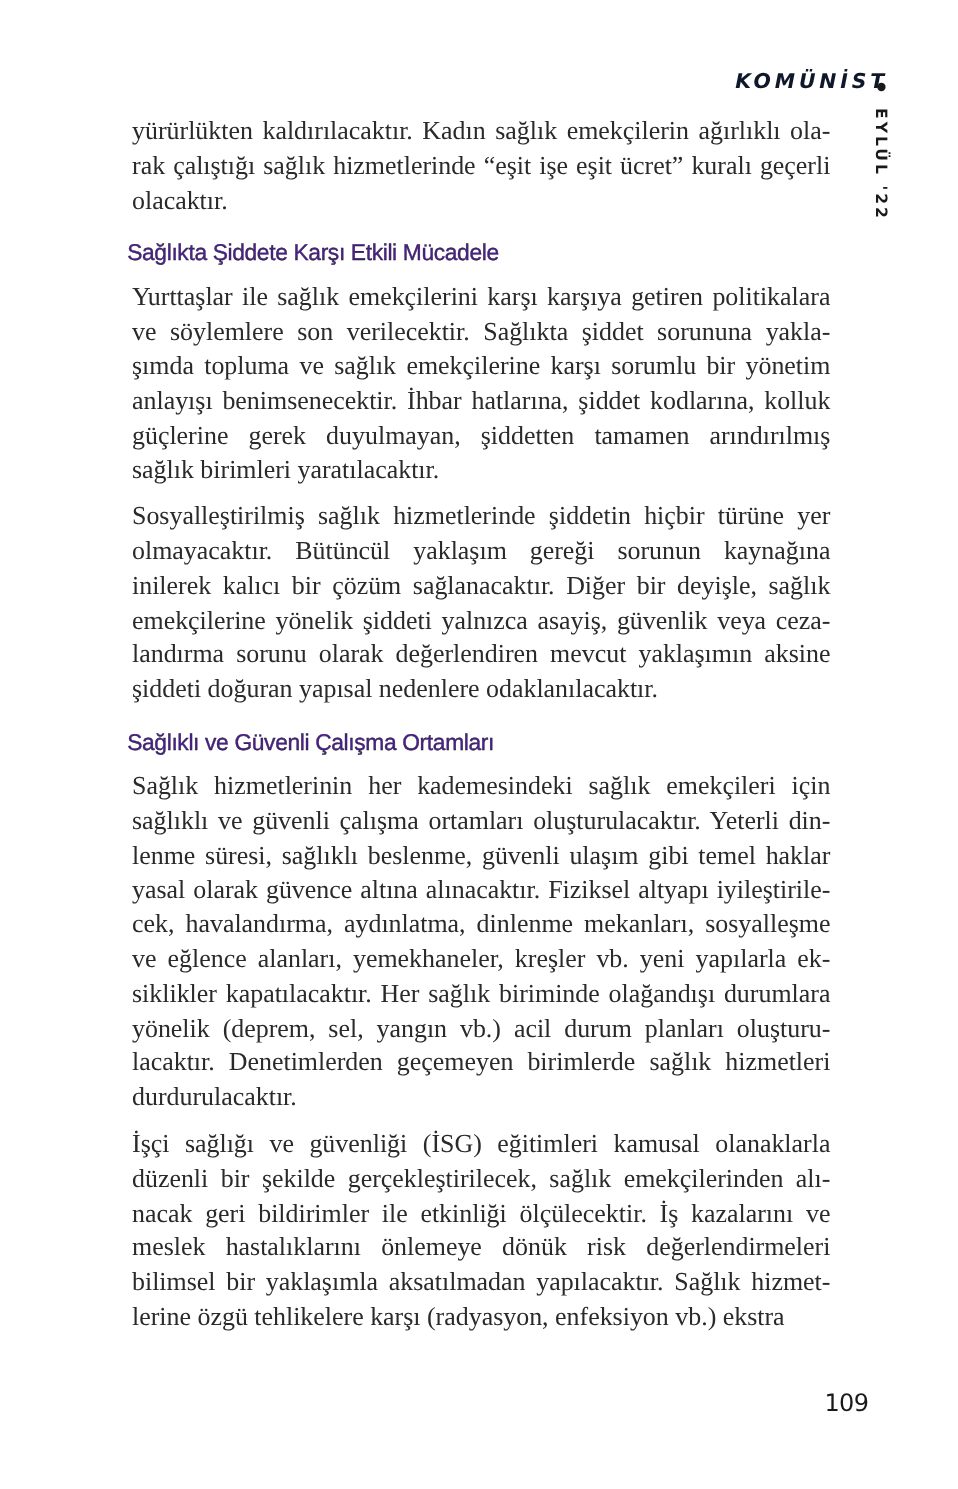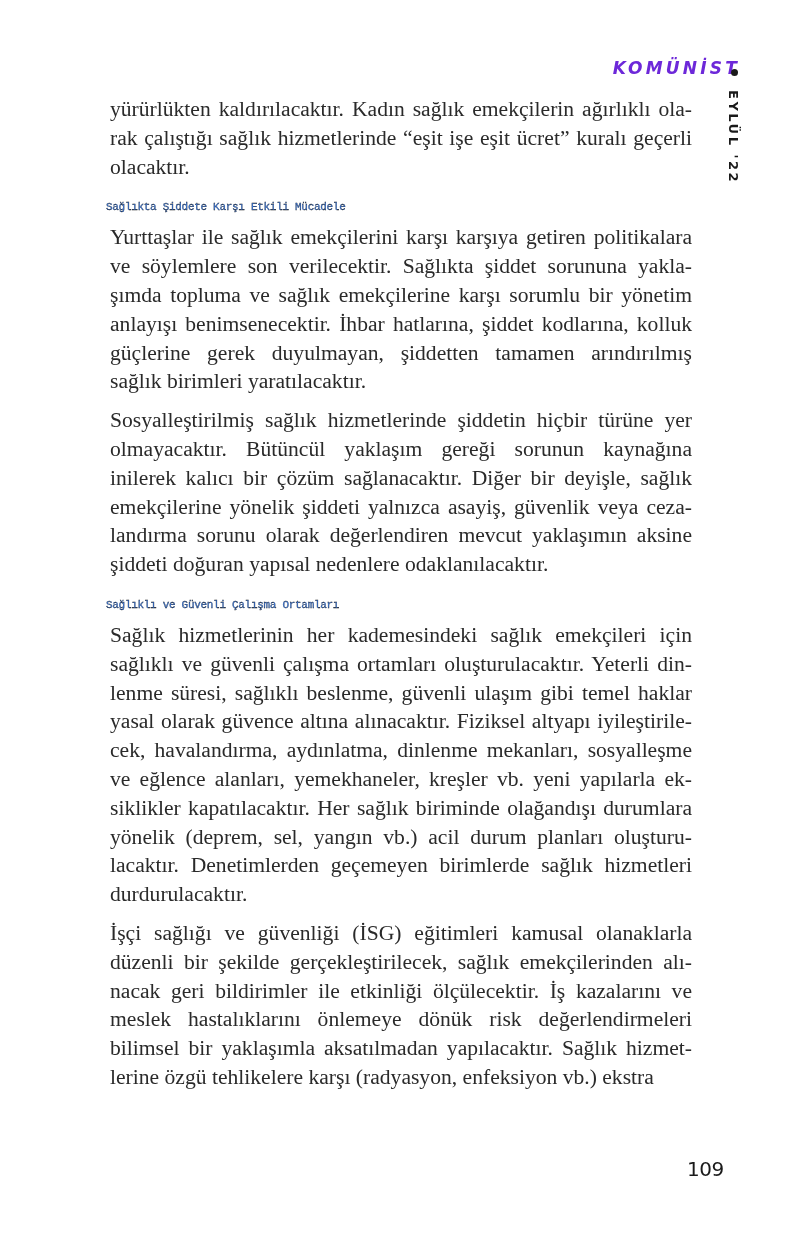--- a/index.html
+++ b/index.html
@@ -10,21 +10,21 @@
       overflow: hidden;
       color: #231f20;
     }
     .running-head {
       position: absolute;
       top: 58px; right: 58px;
       font-family: "DejaVu Sans", sans-serif;
       font-weight: bold; font-style: italic;
       font-size: 17px;
       letter-spacing: 3.2px;
-      color: #6d28d9;
+      color: #0f172a;
     }
     .head-dot {
       position: absolute;
       top: 69px; left: 731px;
       width: 7px; height: 7px;
       background: #1a1a1a;
       border-radius: 50%;
     }
     .side-issue {
       position: absolute;
@@ -44,26 +44,26 @@
     .para {
       font-family: "Liberation Serif", serif;
       font-size: 21.6px;
       line-height: 28.8px;
       text-align: justify;
       hyphens: manual;
       margin: 0 0 10px 4px;
       color: #2a2a2a;
     }
     .heading {
-      font-family: Liberation Mono, monospace;
+      font-family: Liberation Sans, sans-serif;
       font-weight: normal;
-      font-size: 11px;
+      font-size: 19px;
       letter-spacing: -0.3px;
       margin: 20px 0 10px 0;
-      color: #3b82f6;
+      color: #4c1d95;
       -webkit-text-stroke: 0.3px #1a1a1a;
     }
     .page-number {
       position: absolute;
       top: 1157px; left: 687px;
       font-family: "DejaVu Sans", sans-serif;
       font-size: 20px;
       letter-spacing: -0.5px;
       color: #1a1a1a;
     }

